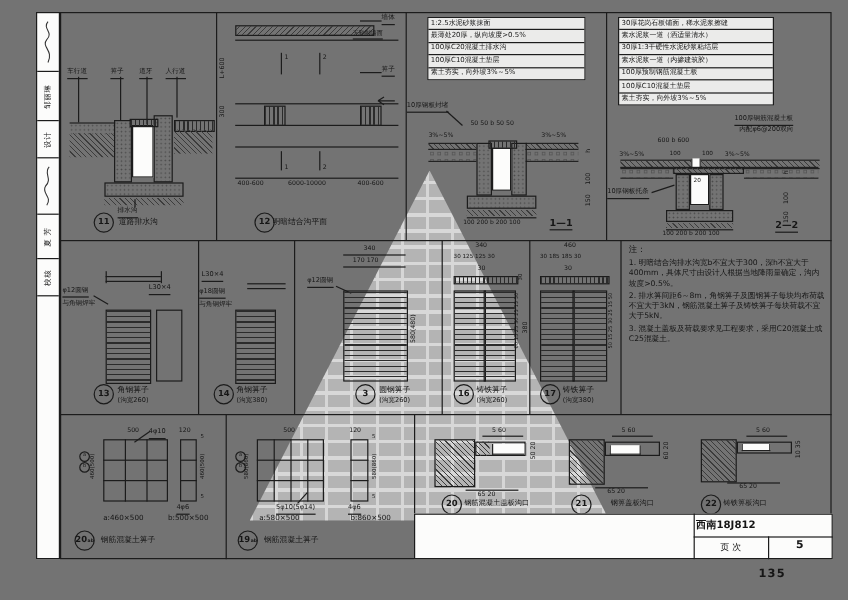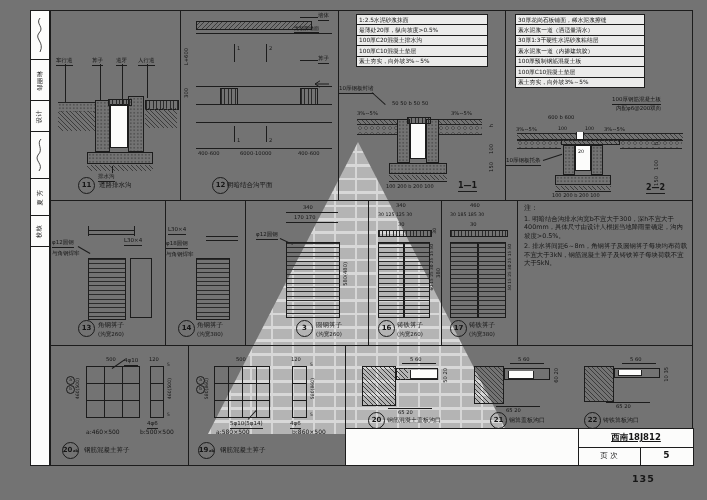--- a/index.html
+++ b/index.html
@@ -284,20 +284,21 @@
   <span class="cnum" style="left:450px;top:320px;">
       <span>17</span>
     </span>
   <span class="cap" style="left:469px;top:322px;">铸铁箅子</span>
   <span class="sub" style="left:469px;top:332px;">(沟宽380)</span>
 
   <span class="cap" style="left:524px;top:205px;font-size:7px;">注：</span>
   <div class="abs" style="left:524px;top:215px;width:164px;">
     <p class="note">1. 明暗结合沟排水沟宽b不宜大于300，深h不宜大于400mm，具体尺寸由设计人根据当地降雨量确定，沟内坡度&gt;0.5%。</p>
     <p class="note">2. 排水箅间距6～8m，角钢箅子及圆钢箅子每块均布荷载不宜大于3kN，钢筋混凝土箅子及铸铁箅子每块荷载不宜大于5kN。</p>
+    <p class="note">3. 混凝土盖板及荷载要求见工程要求，采用C20混凝土或C25混凝土。</p>
   </div>
 
   <div class="box" style="left:86px;top:366px;width:54px;height:52px;"></div>
   <div class="vl" style="left:104px;top:366px;height:52px;"></div>
   <div class="vl" style="left:122px;top:366px;height:52px;"></div>
   <div class="hl" style="left:86px;top:383px;width:54px;"></div>
   <div class="hl" style="left:86px;top:400px;width:54px;"></div>
   <span class="dim" style="left:106px;top:357px;">500</span>
   <span class="clet" style="left:66px;top:376px;">
       <span>a</span>
@@ -371,21 +372,21 @@
   <span class="cap" style="left:387px;top:417px;font-size:6px;">钢筋混凝土盖板沟口</span>
 
   <div class="box hatch" style="left:474px;top:366px;width:30px;height:38px;"></div>
   <div class="box" style="left:504px;top:368px;width:46px;height:12px;"></div>
   <div class="abs white" style="left:508px;top:371px;width:24px;height:7px;border:1px solid #222;border-top:none;"></div>
   <span class="dim" style="left:518px;top:357px;">5 60</span>
   <div class="hl" style="left:510px;top:363px;width:34px;"></div>
   <span class="dimv" style="left:554px;top:368px;">60 20</span>
   <div class="hl" style="left:496px;top:406px;width:44px;"></div>
   <span class="dim" style="left:506px;top:408px;">65 20</span>
-  <span class="cnum" style="left:490px;top:412px;align-items:center;">
+  <span class="cnum" style="left:476px;top:412px;align-items:center;">
       <span>21</span>
     </span>
   <span class="cap" style="left:509px;top:417px;font-size:6px;">钢箅盖板沟口</span>
 
   <div class="box hatch" style="left:584px;top:366px;width:30px;height:36px;"></div>
   <div class="box" style="left:614px;top:368px;width:46px;height:10px;"></div>
   <div class="abs white" style="left:618px;top:370px;width:22px;height:5px;border:1px solid #222;border-top:none;"></div>
   <span class="dim" style="left:630px;top:357px;">5 60</span>
   <div class="hl" style="left:622px;top:363px;width:34px;"></div>
   <span class="dimv" style="left:664px;top:367px;">10 35</span>
@@ -393,18 +394,18 @@
   <span class="dim" style="left:616px;top:404px;">65 20</span>
   <span class="cnum" style="left:584px;top:412px;">
       <span>22</span>
     </span>
   <span class="cap" style="left:603px;top:417px;font-size:6px;">铸铁箅板沟口</span>
 
   <div class="box" style="left:345px;top:428px;width:349px;height:38px;background:#fcfcfb;"></div>
   <div class="vl" style="left:578px;top:428px;height:38px;"></div>
   <div class="hl" style="left:578px;top:447px;width:116px;"></div>
   <div class="vl" style="left:640px;top:447px;height:19px;"></div>
-  <div class="abs" style="left:580px;top:432px;width:112px;text-align:center;font-size:8.5px;font-weight:bold;text-decoration:underline;">西南18J812</div>
+  <div class="abs" style="left:580px;top:432px;width:112px;text-align:left;font-size:8.5px;font-weight:bold;">西南18J812</div>
   <div class="abs" style="left:580px;top:451px;width:58px;text-align:center;font-size:7.5px;">页 次</div>
   <div class="abs" style="left:640px;top:450px;width:53px;text-align:center;font-size:9px;font-weight:bold;">5</div>
   <div class="abs" style="left:632px;top:473px;font-size:9.5px;font-weight:bold;letter-spacing:1px;">135</div>
 
 </div>
 
 </body></html>

